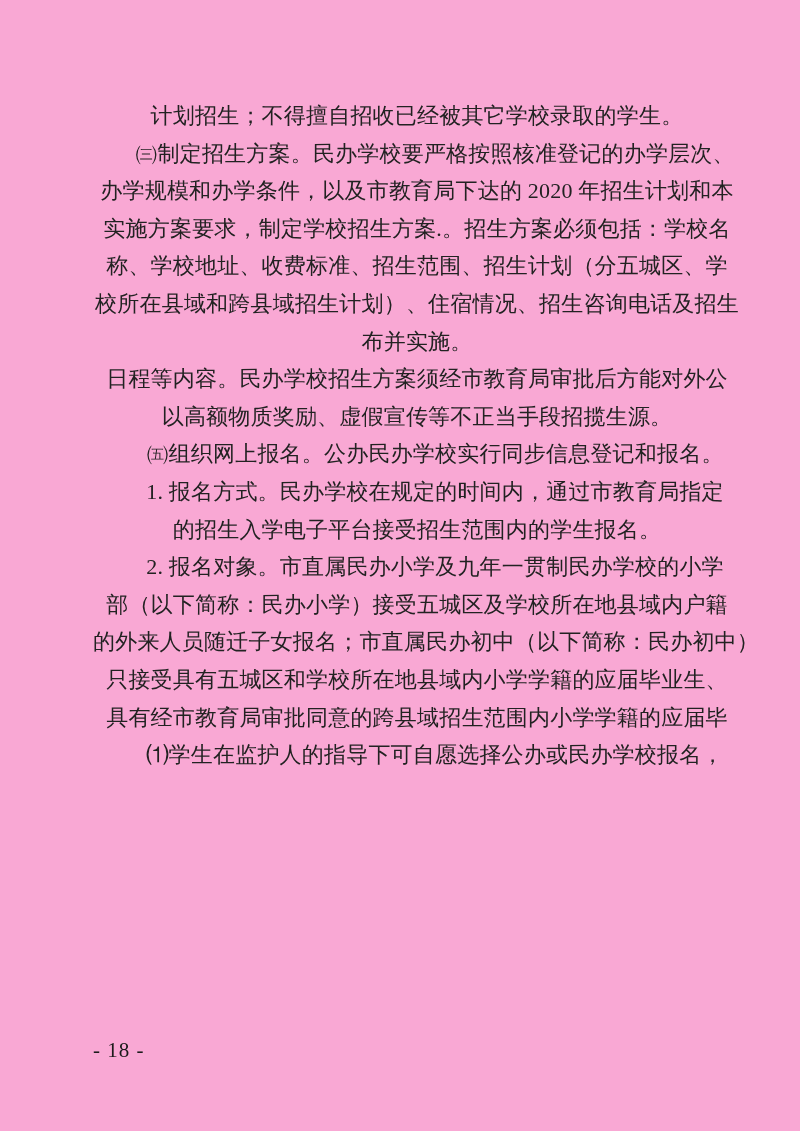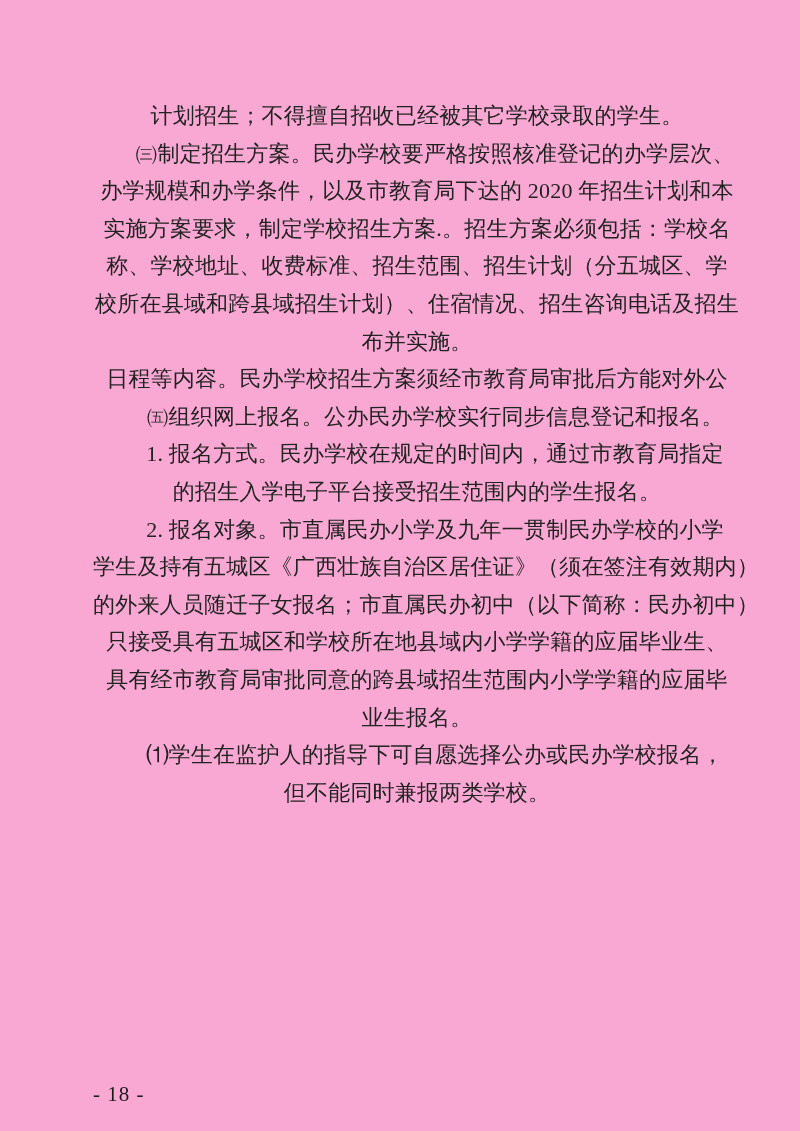--- a/index.html
+++ b/index.html
@@ -29,45 +29,44 @@
     color: #222222;
     white-space: nowrap;
     letter-spacing: 0.2px;
   }
   .line.indent {
     padding-left: 36px;
   }
   .page-footer {
     position: absolute;
     left: 93px;
-    top: 1082px;
+    top: 1038px;
     font-size: 21px;
     color: #1b1b1b;
     letter-spacing: 1px;
   }
 </style>
 </head>
 <body>
 
 <div class="page">
   <div class="doc-body">
       <div class="line">计划招生；不得擅自招收已经被其它学校录取的学生。</div>
       <div class="line indent">㈢制定招生方案。民办学校要严格按照核准登记的办学层次、</div>
       <div class="line">办学规模和办学条件，以及市教育局下达的 2020 年招生计划和本</div>
       <div class="line">实施方案要求，制定学校招生方案.。招生方案必须包括：学校名</div>
       <div class="line">称、学校地址、收费标准、招生范围、招生计划（分五城区、学</div>
       <div class="line">校所在县域和跨县域招生计划）、住宿情况、招生咨询电话及招生</div>
       <div class="line">布并实施。</div>
       <div class="line">日程等内容。民办学校招生方案须经市教育局审批后方能对外公</div>
+      <div class="line">以高额物质奖励、虚假宣传等不正当手段招揽生源。</div>
       <div class="line indent">㈤组织网上报名。公办民办学校实行同步信息登记和报名。</div>
       <div class="line indent">1. 报名方式。民办学校在规定的时间内，通过市教育局指定</div>
       <div class="line">的招生入学电子平台接受招生范围内的学生报名。</div>
       <div class="line indent">2. 报名对象。市直属民办小学及九年一贯制民办学校的小学</div>
-      <div class="line">学生及持有五城区《广西壮族自治区居住证》（须在签注有效期内）</div>
+      <div class="line">部（以下简称：民办小学）接受五城区及学校所在地县域内户籍</div>
       <div class="line">的外来人员随迁子女报名；市直属民办初中（以下简称：民办初中）</div>
       <div class="line">只接受具有五城区和学校所在地县域内小学学籍的应届毕业生、</div>
       <div class="line">具有经市教育局审批同意的跨县域招生范围内小学学籍的应届毕</div>
-      <div class="line">业生报名。</div>
       <div class="line indent">⑴学生在监护人的指导下可自愿选择公办或民办学校报名，</div>
-      <div class="line">但不能同时兼报两类学校。</div>
     </div>
   <div class="page-footer">- 18 -</div>
 </div>
 
 </body></html>

